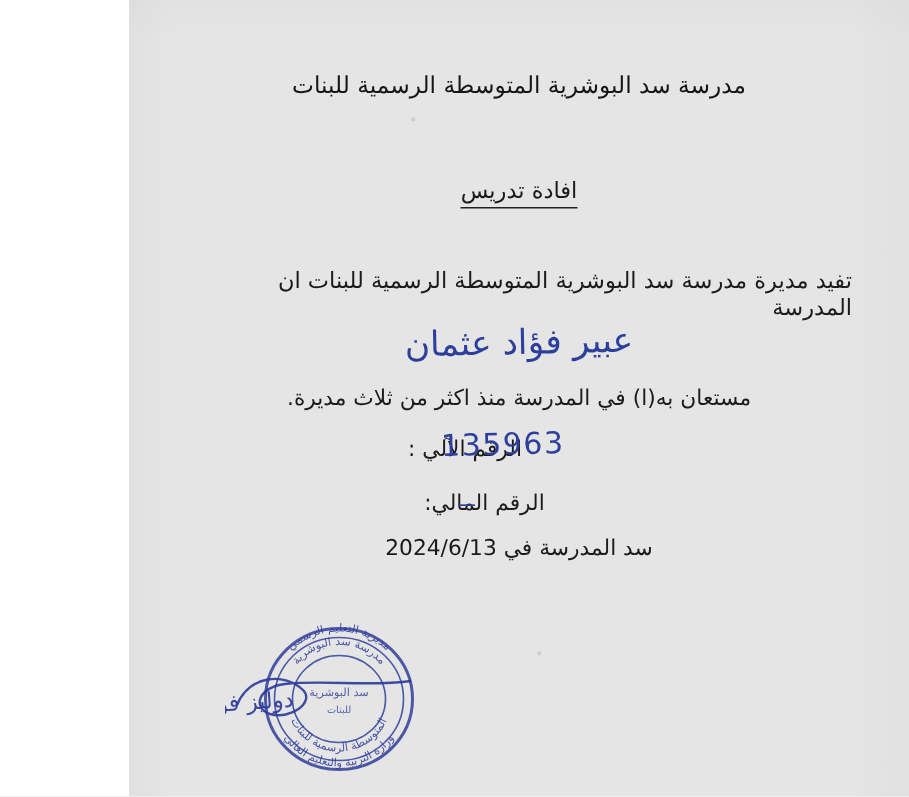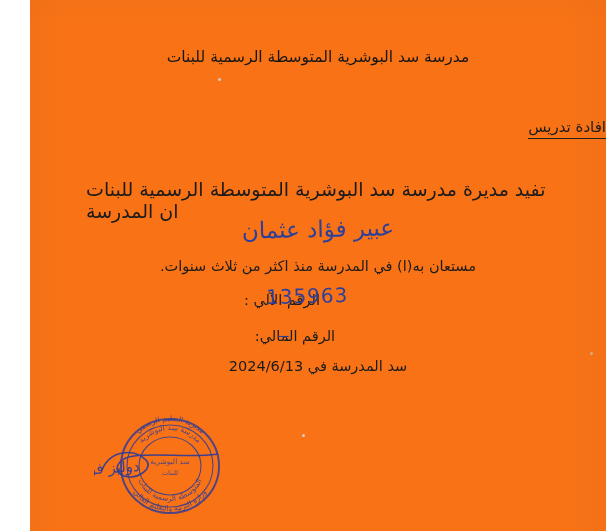--- a/index.html
+++ b/index.html
@@ -11,23 +11,23 @@
     height: 531px;
     background: #ffffff;
     font-family: "DejaVu Sans", "Liberation Sans", sans-serif;
     color: #1b1b1b;
     position: relative;
     overflow: hidden;
   }
 
   .page {
     position: relative;
-    width: 576px;
+    width: 520px;
     height: 531px;
-    background: #f97316;
+    background: #e5e5e5;
   }
 
   
   .page::before {
     content: "";
     position: absolute;
     inset: 0;
     background:
       linear-gradient(to left, rgba(0,0,0,0.018), rgba(0,0,0,0) 8%),
       linear-gradient(to right, rgba(0,0,0,0.02), rgba(0,0,0,0) 6%),
@@ -44,35 +44,35 @@
     font-size: 15.5px;
     letter-spacing: 0px;
     color: #161616;
   }
 
   .subject {
     position: absolute;
     top: 118px;
     left: 0;
     right: 0;
-    text-align: right;
+    text-align: center;
     font-size: 15px;
   }
   .subject span {
     border-bottom: 1px solid #222;
     padding-bottom: 2px;
   }
 
   .body-line-1 {
     position: absolute;
     top: 178px;
     right: 38px;
     left: 56px;
-    text-align: left;
-    font-size: 19px;
+    text-align: right;
+    font-size: 15px;
   }
 
   .handwritten-name {
     position: absolute;
     top: 216px;
     left: 0;
     right: 0;
     text-align: center;
     font-size: 23px;
     color: #2c3f9b;
@@ -192,21 +192,21 @@
   <div class="doc-title">مدرسة سد البوشرية المتوسطة الرسمية للبنات</div>
 
   <div class="subject">
     <span>افادة تدريس</span>
   </div>
 
   <div class="body-line-1">تفيد مديرة مدرسة سد البوشرية المتوسطة الرسمية للبنات ان المدرسة</div>
 
   <div class="handwritten-name">عبير فؤاد عثمان</div>
 
-  <div class="body-line-2">مستعان به(ا) في المدرسة منذ اكثر من ثلاث سنوات.</div>
+  <div class="body-line-2">مستعان به(ا) في المدرسة منذ اكثر من ثلاث مديرة.</div>
 
   <div class="field-row field-auto">
     <span class="label">الرقم الآلي :</span>
     <span class="value">135963</span>
   </div>
 
   <div class="field-row field-finance">
     <span class="label">الرقم المالي:</span>
     <span class="value">ـــ</span>
   </div>

